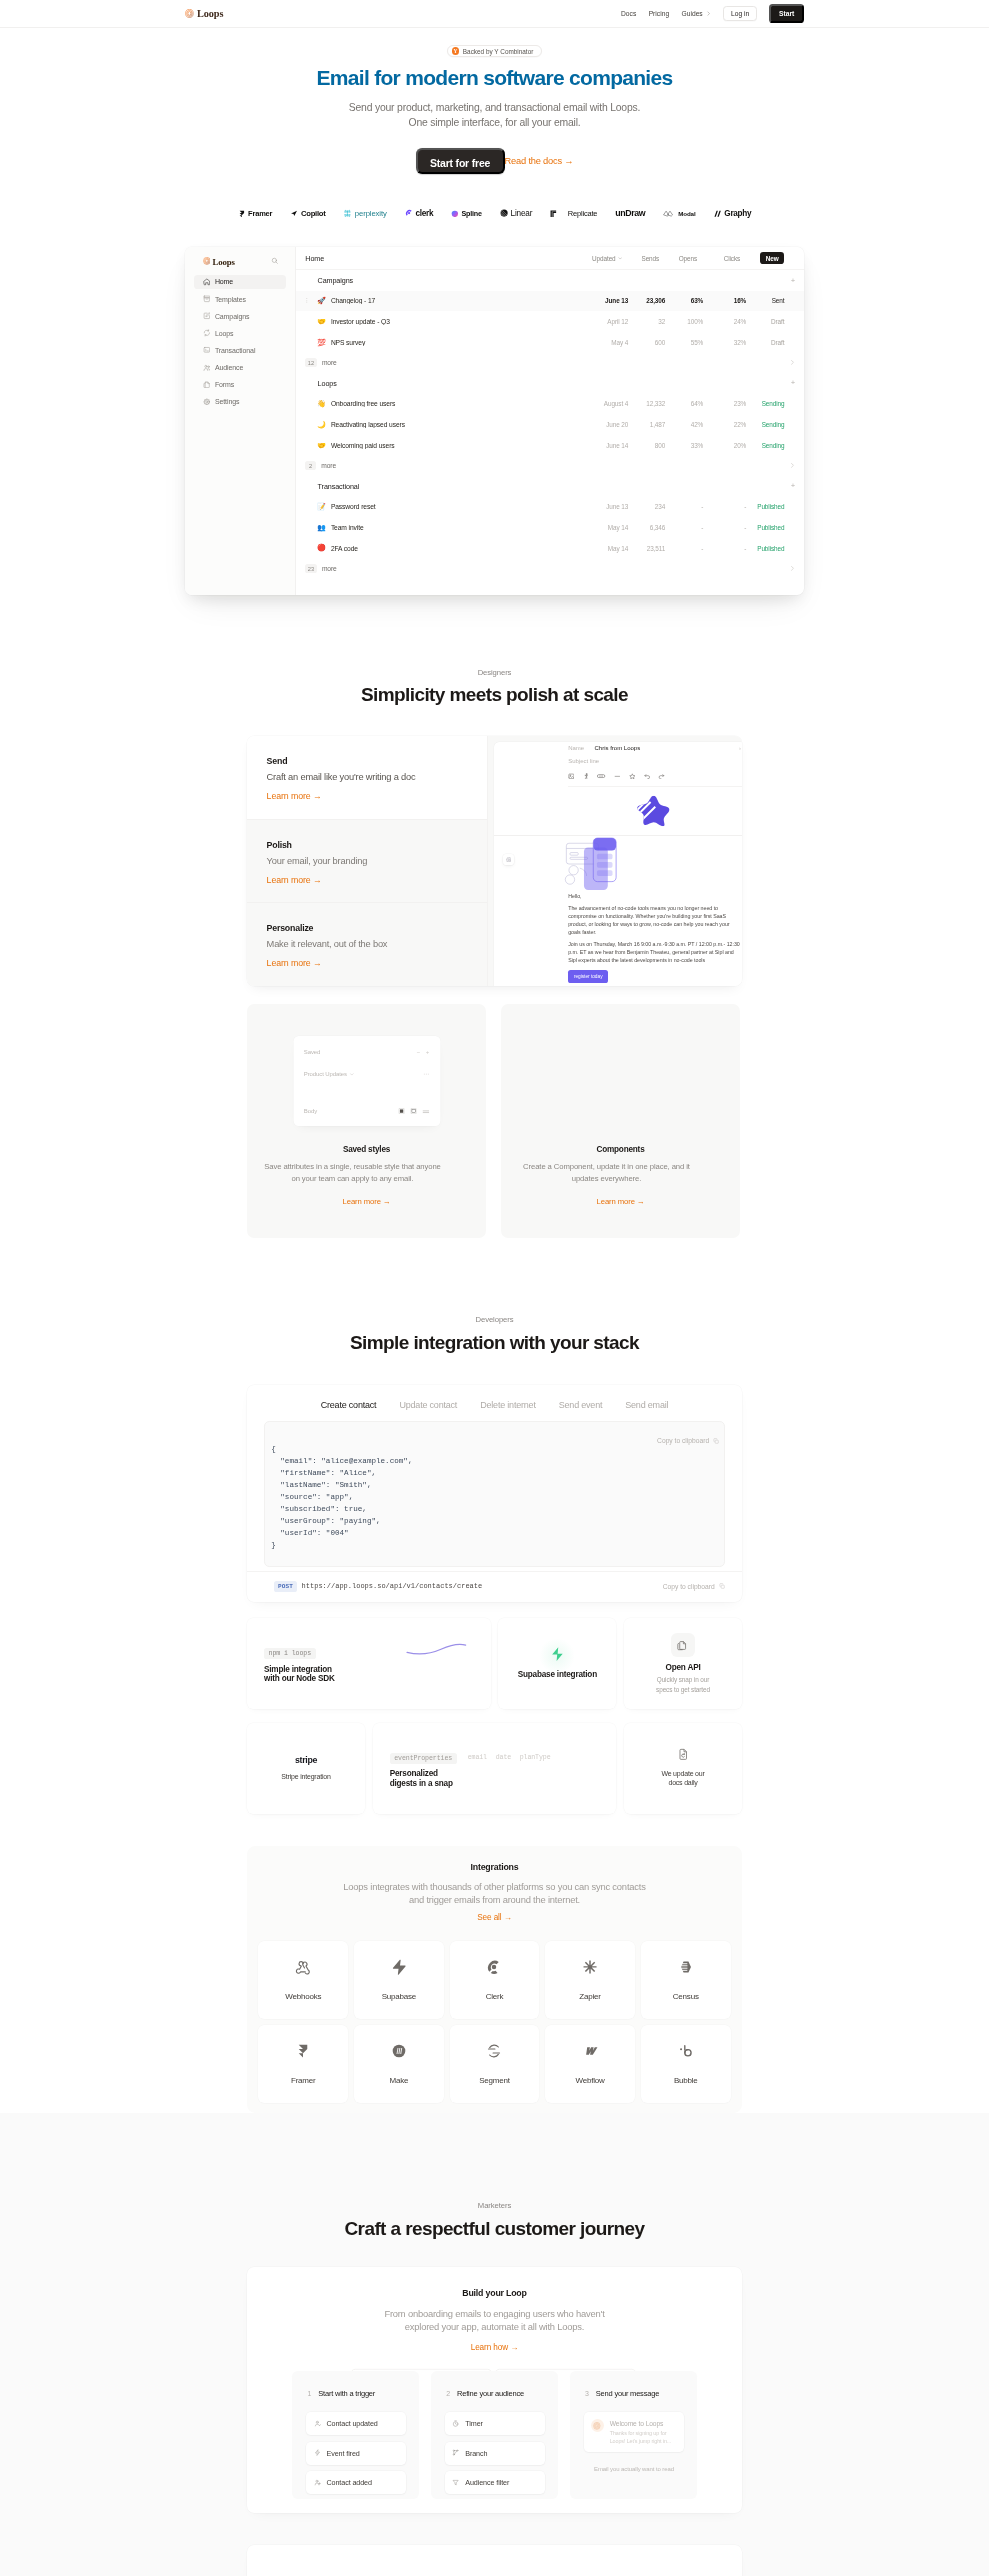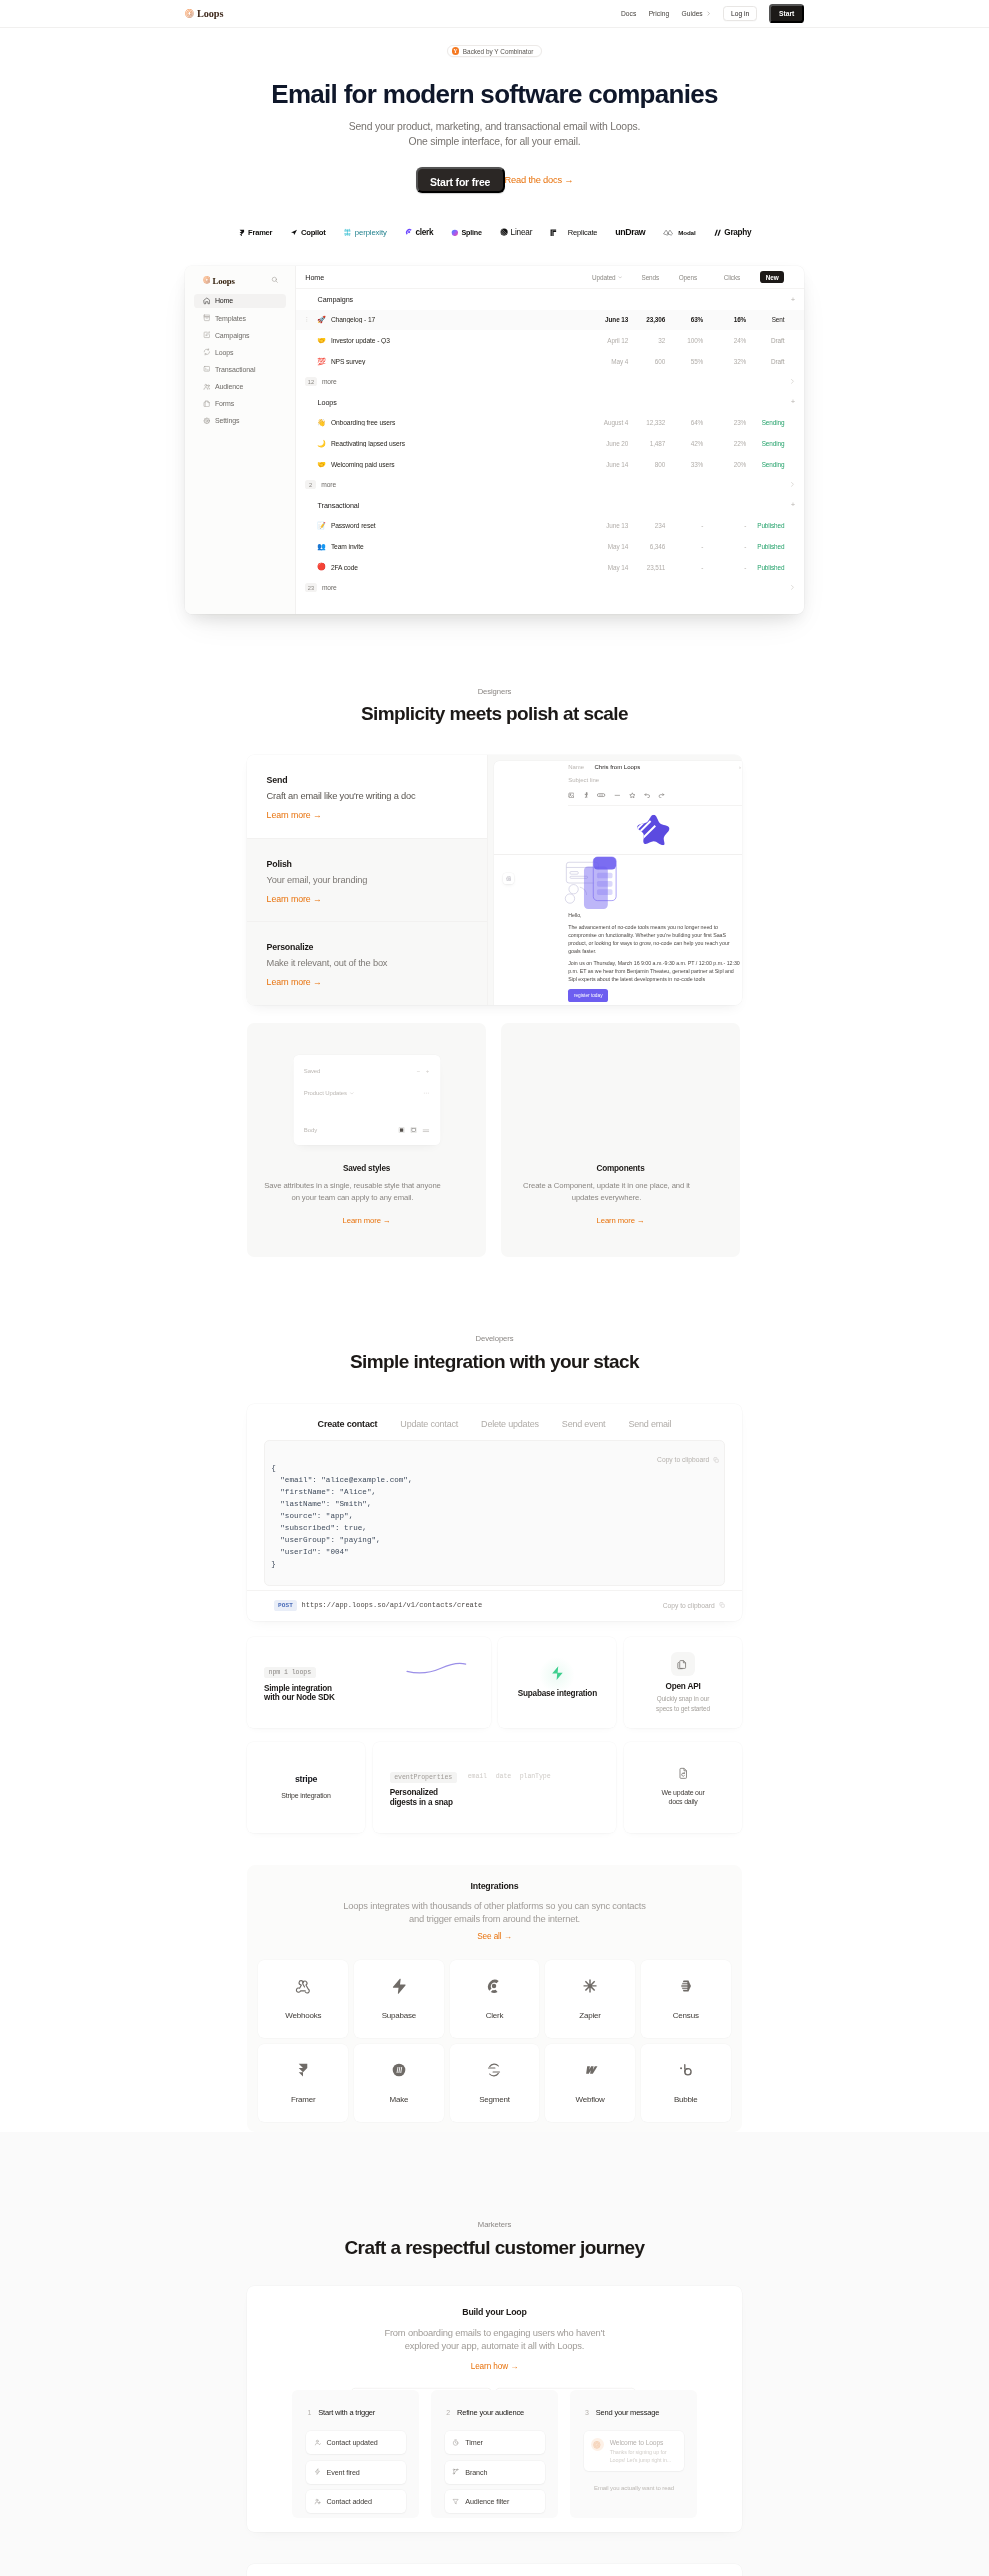--- a/index.html
+++ b/index.html
@@ -11,21 +11,21 @@
 .logo .mark{width:8.8px;height:8.8px;display:block;flex:none}
 .logo .word{font-family:"Liberation Serif",serif;font-weight:700;font-size:10.3px;color:#3f2a1d;letter-spacing:-0.1px}
 .nav-right{display:flex;align-items:center;gap:12.4px}
 .nav-link{font-size:6.7px;color:#44403c;display:flex;align-items:center;gap:3.1px}
 .btn-login{font-size:6.7px;color:#292524;border:0.5px solid #e8e6e4;border-radius:3.6px;padding:3.1px 6.7px;background:#fff;box-shadow:0 0.5px 0.5px rgba(0,0,0,.03)}
 .btn-start{font-size:6.7px;font-weight:700;color:#fff;background:#1c1917;border-radius:3.6px;padding:3.6px 7.7px}
 
 .hero{padding-top:17px;text-align:center}
 .yc-badge{display:inline-flex;align-items:center;gap:3.6px;border:0.5px solid #edeae8;border-radius:515px;height:12.4px;padding:0 7.2px 0 3.1px;font-size:6.4px;color:#57534e;box-shadow:0 0.5px 1px rgba(0,0,0,.04);background:#fff}
 .yc-badge .yc{width:7.7px;height:7.7px;border-radius:50%;background:#f57921;color:#fff;font-size:5.2px;font-weight:700;display:flex;align-items:center;justify-content:center;font-family:"Liberation Serif",serif;line-height:1}
-h1.hero-title{font-size:26px;line-height:1;font-weight:700;letter-spacing:-0.7px;color:#0f172a;margin-top:24px}
+h1.hero-title{font-size:21px;line-height:1;font-weight:700;letter-spacing:-0.7px;color:#0369a1;margin-top:10px}
 .hero-sub{margin-top:11.3px;font-size:10.4px;line-height:15.5px;color:#77736f;letter-spacing:-0.2px}
 .hero-cta{margin-top:17px;display:flex;align-items:center;justify-content:center;}
 .btn-primary{background:#2b2725;color:#fff;font-size:10.5px;font-weight:700;border-radius:6.2px;height:26px;padding:0 12.4px;box-shadow:0 0.5px 1px rgba(0,0,0,.18);letter-spacing:-0.2px;line-height:26px}
 .link-docs{color:#e8720c;font-size:9.3px;font-weight:400;letter-spacing:-0.2px}
 
 .logos{margin-top:33px;display:flex;align-items:center;justify-content:center;gap:18px;height:13.4px}
 .logos .item{display:flex;align-items:center;gap:2.6px;color:#100f0d;font-size:7.5px;font-weight:700;letter-spacing:-0.2px;white-space:nowrap}
 .logos .item svg{display:block;flex:none}
 .logos .lg-perplexity{color:#20808d;font-weight:400;font-size:7.7px;letter-spacing:-0.1px}
 .logos .lg-clerk{font-size:8.2px;letter-spacing:-0.3px}
@@ -120,21 +120,21 @@
 .sv-panel{position:absolute;left:50%;transform:translateX(-50%);top:32px;width:147px;height:90px;background:#fff;border-radius:5.2px;padding:11.3px 10.8px;box-shadow:0 0 0 0.5px rgba(0,0,0,.022),0 4.1px 11.3px -6.2px rgba(0,0,0,.09);text-align:left}
 .sv-row{display:flex;align-items:center;font-size:6px;color:#bdb9b5;height:9.3px;letter-spacing:-0.1px}
 .sv-row .r{margin-left:auto;display:flex;align-items:center;gap:5.7px;color:#cfcbc7}
 .sv-row.b{margin-top:28px}
 .ed-float{position:absolute;left:15px;top:118px;width:11.3px;height:11.3px;border-radius:3.1px;background:#fff;box-shadow:0 0 0 0.5px rgba(0,0,0,.04),0 1.5px 4.1px -1.5px rgba(0,0,0,.12);display:flex;align-items:center;justify-content:center}
 
 .developers{padding-top:77px;background:#fff}
 .devcard{width:495px;margin:31px auto 0;background:#fff;border-radius:7.2px;padding:15.5px 0 0;text-align:left;
  box-shadow:0 0 0 0.5px rgba(0,0,0,.04),0 5.2px 13.4px -7.2px rgba(20,16,12,.08)}
 .devtabs{display:flex;align-items:center;justify-content:center;gap:23px;font-size:9px;color:#b0aca8;letter-spacing:-0.2px}
-.devtabs .t.on{color:#1c1917;font-weight:700}
+.devtabs .t.on{color:#1c1917;font-weight:400}
 .codebox{margin:10.8px 17px 0;background:#fafafa;border:0.5px solid #f2f1f0;border-radius:5.2px;padding:21.6px 6.2px 14.4px;position:relative}
 .codebox pre{font-family:"Liberation Mono",monospace;font-size:7.6px;line-height:12px;color:#3e4a5b;white-space:pre}
 .copyrow{position:absolute;right:4.6px;top:15.5px;display:flex;align-items:center;gap:4.1px;font-size:6.7px;color:#b5b1ad}
 .endpoint{margin:4.1px 0 0;border-top:0.5px solid #f4f3f2;padding:8.8px 17px 9.8px 27px;display:flex;align-items:center;position:relative}
 .method{background:#e9eef8;color:#4a6cb8;font-family:"Liberation Mono",monospace;font-size:6px;font-weight:700;border-radius:2.6px;padding:2.1px 4.1px;letter-spacing:0.1px}
 .endpoint .url{margin-left:4.6px;font-family:"Liberation Mono",monospace;font-size:7px;color:#4c4845}
 .endpoint .copyrow{position:static;margin-left:auto}
 
 .devgrid{width:495px;margin:16.5px auto 0;display:grid;grid-template-columns:repeat(4,1fr);grid-auto-rows:91px;gap:13.4px 7.7px;text-align:left}
 .devgrid .sp2{grid-column:span 2}
@@ -711,21 +711,21 @@
 </section>
 
 <section class="sec developers">
   <div class="eyebrow">Developers</div>
   <h2 class="sec-title">Simple integration with your stack</h2>
 
   <div class="devcard">
     <div class="devtabs">
       <span class="t on">Create contact</span>
       <span class="t">Update contact</span>
-      <span class="t">Delete updates</span>
+      <span class="t">Delete internet</span>
       <span class="t">Send event</span>
       <span class="t">Send email</span>
     </div>
     <div class="codebox">
       <div class="copyrow">
         <span>Copy to clipboard</span>
         <svg width="6.2" height="6.2" viewBox="0 0 24 24" fill="none" stroke="#c2bebb" stroke-width="1.8">
             <rect x="8.6" y="8.6" width="12" height="12" rx="2.2"></rect>
             <path d="M15.4 5.4V4.6a2.2 2.2 0 0 0-2.2-2.2H5.6a2.2 2.2 0 0 0-2.2 2.2v7.6a2.2 2.2 0 0 0 2.2 2.2h.8"></path>
           </svg>

